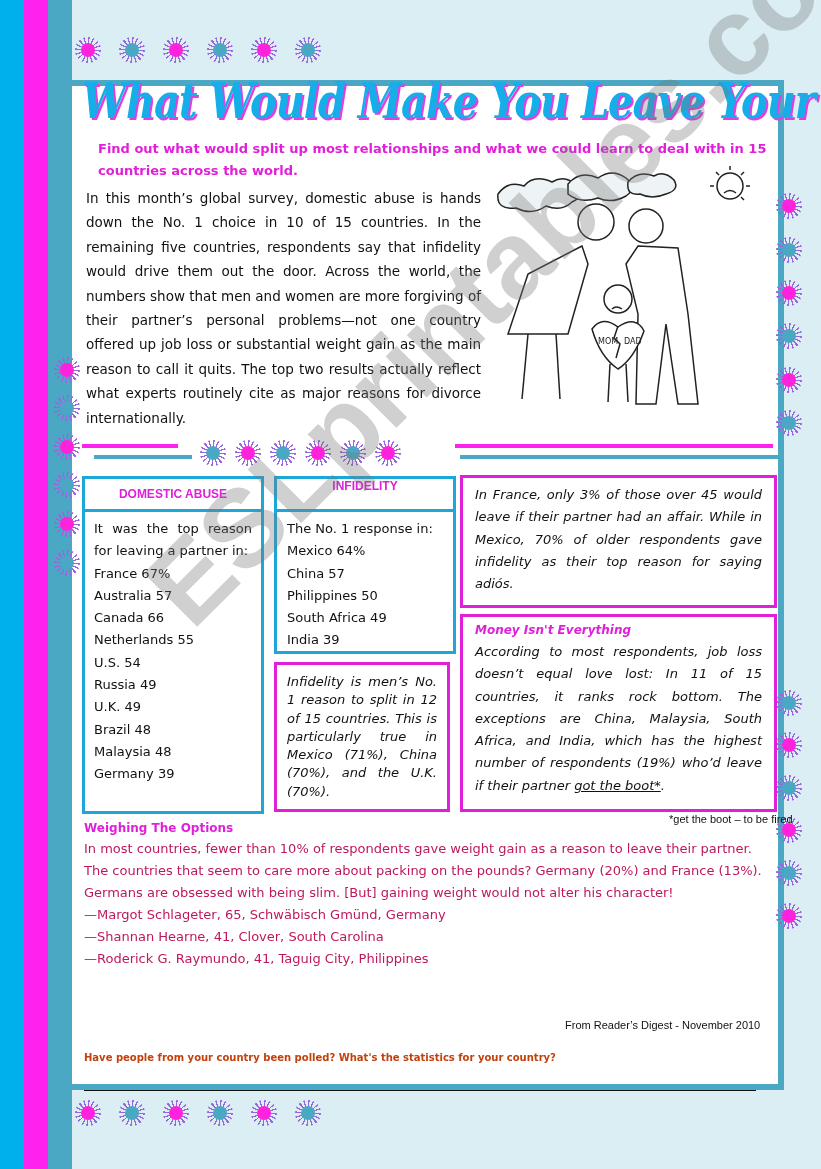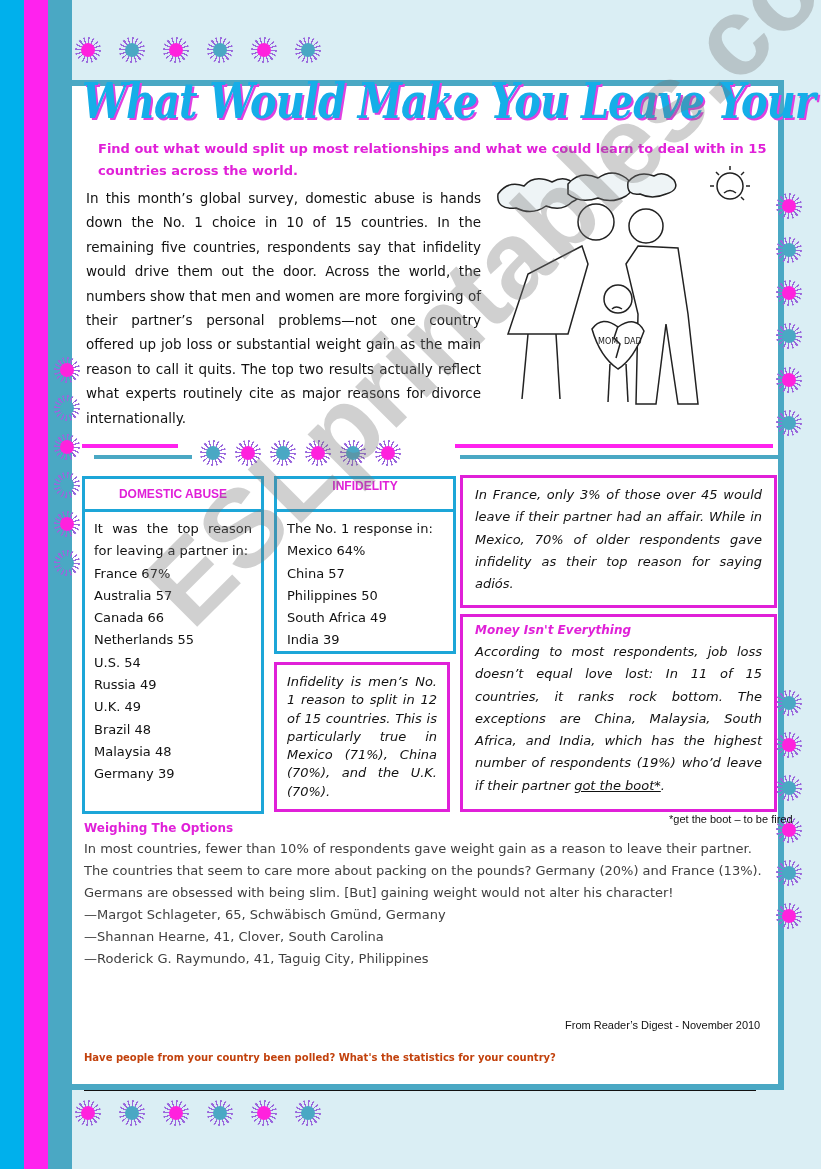--- a/index.html
+++ b/index.html
@@ -20,21 +20,21 @@
   .illustration{position:absolute;left:488px;top:164px;width:285px;height:255px;}
   .hline{position:absolute;height:4px;}
   .box{position:absolute;box-sizing:border-box;background:#fff;}
   .blue{border:3px solid #1da6d8;}
   .mag{border:3px solid #e020d8;font-style:italic;}
   .boxhead{font-family:"Liberation Sans",sans-serif;font-weight:bold;font-size:12px;color:#e020d8;text-align:center;}
   .boxtext{font-family:"DejaVu Sans",sans-serif;font-size:13px;color:#111;line-height:22.3px;}
   .j{text-align:justify;}
   .section-title{font-family:"DejaVu Sans",sans-serif;font-weight:bold;font-size:12px;color:#e020d8;}
   .footnote{position:absolute;font-family:"Liberation Sans",sans-serif;font-size:11px;color:#111;}
-  .weigh{position:absolute;left:84px;top:838px;width:690px;font-family:"DejaVu Sans",sans-serif;font-size:13px;line-height:22px;color:#404040;}
+  .weigh{position:absolute;left:84px;top:838px;width:690px;font-family:"DejaVu Sans",sans-serif;font-size:13px;line-height:22px;color:#be185d;}
   .question{position:absolute;left:84px;top:1052px;font-family:"DejaVu Sans",sans-serif;font-weight:bold;font-size:10px;color:#c2410c;}
   .answer-line{position:absolute;left:84px;top:1090px;width:672px;height:0;border-bottom:1.5px solid #111;}
   .watermark{position:absolute;left:120px;top:560px;font-family:"Liberation Sans",sans-serif;font-weight:bold;font-size:110px;color:rgba(120,120,120,0.35);transform:rotate(-45deg);transform-origin:left top;white-space:nowrap;pointer-events:none;}
   u{text-decoration:underline;}
 </style>
 </head>
 <body>
 
 <div class="stripe s1"></div>
 <div class="stripe s2"></div>

